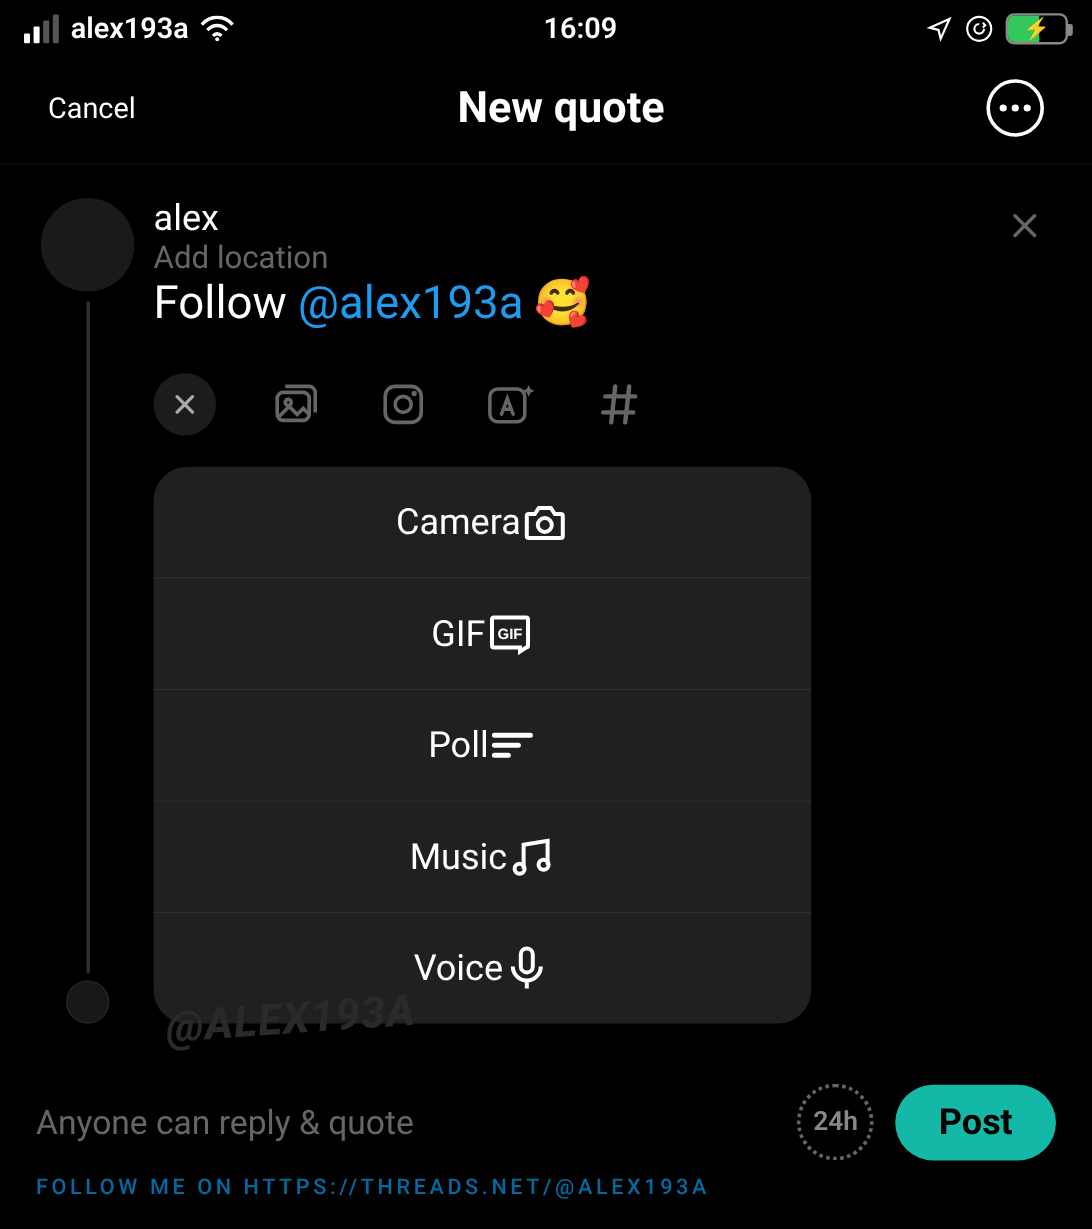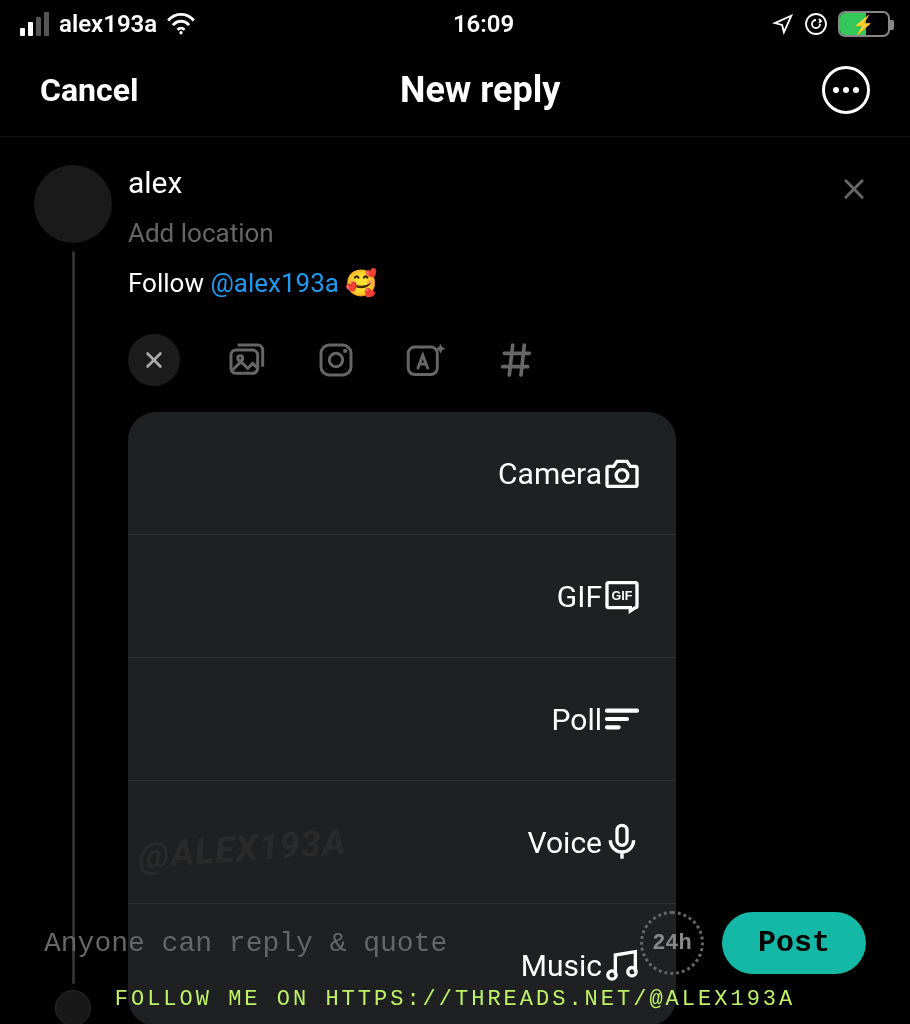--- a/index.html
+++ b/index.html
@@ -13,61 +13,61 @@
   .signal-bars span { width: 5px; background: #fff; border-radius: 1px; }
   .signal-bars span:nth-child(1){height:8px;} .signal-bars span:nth-child(2){height:14px;}
   .signal-bars span:nth-child(3){height:19px; background:#555;} .signal-bars span:nth-child(4){height:24px; background:#555;}
   .battery { width: 52px; height: 26px; border: 2px solid #888; border-radius: 7px; position: relative; display:flex; align-items:center;}
   .battery::after { content:""; position:absolute; right:-6px; top:7px; width:4px; height:10px; background:#888; border-radius:0 2px 2px 0;}
   .battery-fill { width: 55%; height: 100%; background:#34c759; border-radius: 5px 0 0 5px; position:relative;}
   .battery-bolt { position:absolute; left:50%; top:50%; transform:translate(-50%,-50%); font-size:18px;}
 
   
   .header { display:flex; align-items:center; justify-content:space-between; padding: 18px 40px 22px 40px; border-bottom: 1px solid #111; }
-  .cancel { font-size: 32px; color: #fff; font-weight: 700;}
+  .cancel { font-size: 24px; color: #fff; font-weight: 400;}
   .title { font-size: 36px; font-weight: 700; }
   .more-btn { width:48px; height:48px; border:3px solid #fff; border-radius:50%; display:flex; align-items:center; justify-content:center; gap:4px;}
   .more-btn span { width:6px; height:6px; border-radius:50%; background:#fff;}
 
   
   .compose { padding: 28px 36px 0 28px; display:flex; position:relative;}
   .left-rail { display:flex; flex-direction:column; align-items:center; width: 90px;}
   .avatar { width: 78px; height:78px; border-radius:50%; background:#1a1a1a;}
   .thread-line { width:3px; flex:1; background:#2f2f2f; margin-top:8px; min-height: 160px; border-radius: 2px;}
   .avatar-small { width:36px; height:36px; border-radius:50%; background:#181818; margin-top:6px; border:1px solid #2a2a2a;}
   .compose-body { flex:1; padding-left: 10px; }
   .username { font-size: 30px; font-weight: 400;}
-  .add-location { font-size: 26px; color: #666; margin-top: 18px;}
-  .post-text { font-size: 26px; margin-top: 20px; }
+  .add-location { font-size: 26px; color: #666; margin-top: 0;}
+  .post-text { font-size: 38px; }
   .post-text .mention { color: #1d9bf0; }
   .close-compose { position:absolute; top: 34px; right: 42px; font-size: 34px; color:#666;}
 
   
   .toolbar { display:flex; align-items:center; gap: 42px; margin-top: 36px; }
   .tb-icon { width:48px; height:48px; display:flex; align-items:center; justify-content:center; color:#666;}
   .tb-close { width:52px; height:52px; border-radius:50%; background:#1c1c1c; color:#888; font-size:30px;}
 
   
   .popover { margin-top: 26px; width: 548px; background: #1f2021; border-radius: 28px; overflow:hidden;}
-  .popover-row { display:flex; align-items:center; justify-content:flex-end; padding: 41px 34px; border-bottom: 1px solid #2d2e2f;}
+  .popover-row { display:flex; align-items:center; justify-content:center; padding: 26px 34px; border-bottom: 1px solid #2d2e2f;}
   .popover-row:last-child { border-bottom:none; }
   .popover-label { font-size: 30px; font-weight:400; }
   .popover-icon { color:#fff; }
 
   .watermark { position:absolute; left: 138px; top: 828px; font-size: 36px; font-weight:800; color:#2a2a2a; transform: rotate(-4deg); letter-spacing: 1px; font-style: italic;}
 
   
-  .bottom { position:absolute; bottom: 12px; left:0; right:0; padding: 0 44px; font-family: Liberation Mono, monospace;}
+  .bottom { position:absolute; bottom: 24px; left:0; right:0; padding: 0 30px;}
   .bottom-row { display:flex; align-items:center; justify-content:space-between;}
   .reply-scope { font-size: 28px; color:#666; }
   .bottom-right { display:flex; align-items:center; gap:18px;}
   .disappear { width:64px; height:64px; border-radius:50%; display:flex; align-items:center; justify-content:center; color:#888; font-size:22px; font-weight:600; position:relative;}
   .disappear::before { content:""; position:absolute; inset:0; border-radius:50%; border: 3px dotted #666;}
   .post-btn { background:#14b8a6; color:#000; font-weight:700; font-size:30px; padding: 14px 36px; border-radius: 36px;}
-  .follow-footer { text-align:center; font-size: 22px; letter-spacing: 3px; color:#bef264; margin-top: 12px; font-weight:500;}
+  .follow-footer { font-size: 18px; letter-spacing: 3px; color:#0369a1; margin-top: 12px; font-weight:500;}
 </style>
 </head>
 <body>
 
 <div class="status-bar">
   <div class="status-left">
     <div class="signal-bars">
         <span></span>
         <span></span>
         <span></span>
@@ -93,21 +93,21 @@
       </svg>
     <div class="battery">
         <div class="battery-fill"></div>
         <span class="battery-bolt">⚡</span>
       </div>
   </div>
 </div>
 
 <div class="header">
   <div class="cancel">Cancel</div>
-  <div class="title">New reply</div>
+  <div class="title">New quote</div>
   <div class="more-btn">
       <span></span>
       <span></span>
       <span></span>
     </div>
 </div>
 
 <div class="compose">
   <div class="left-rail">
     <div class="avatar"></div>
@@ -171,32 +171,32 @@
             <text x="12" y="14.5" text-anchor="middle" font-size="7.5" font-weight="800" fill="#fff" stroke="none" font-family="Arial">GIF</text>
           </svg>
       </div>
       <div class="popover-row">
         <span class="popover-label">Poll</span>
         <svg class="popover-icon" width="40" height="40" viewBox="0 0 24 24" fill="none" stroke="#fff" stroke-width="2.5" stroke-linecap="round">
             <path d="M3 7 h18 M3 12 h12 M3 17 h7"></path>
           </svg>
       </div>
       <div class="popover-row">
-        <span class="popover-label">Voice</span>
-        <svg class="popover-icon" width="40" height="40" viewBox="0 0 24 24" fill="none" stroke="#fff" stroke-width="2">
-            <rect x="9" y="2" width="6" height="12" rx="3"></rect>
-            <path d="M5 11 a7 7 0 0 0 14 0 M12 18 v4"></path>
-          </svg>
-      </div>
-      <div class="popover-row">
         <span class="popover-label">Music</span>
         <svg class="popover-icon" width="40" height="40" viewBox="0 0 24 24" fill="none" stroke="#fff" stroke-width="2">
             <path d="M8 18 V6 l12-2 v12"></path>
             <circle cx="6" cy="18" r="2.5"></circle>
             <circle cx="18" cy="16" r="2.5"></circle>
+          </svg>
+      </div>
+      <div class="popover-row">
+        <span class="popover-label">Voice</span>
+        <svg class="popover-icon" width="40" height="40" viewBox="0 0 24 24" fill="none" stroke="#fff" stroke-width="2">
+            <rect x="9" y="2" width="6" height="12" rx="3"></rect>
+            <path d="M5 11 a7 7 0 0 0 14 0 M12 18 v4"></path>
           </svg>
       </div>
     </div>
   </div>
   <div class="close-compose">
     <svg width="28" height="28" viewBox="0 0 24 24" stroke="#666" stroke-width="2.5" stroke-linecap="round">
         <path d="M5 5 L19 19 M19 5 L5 19"></path>
       </svg>
   </div>
 </div>

